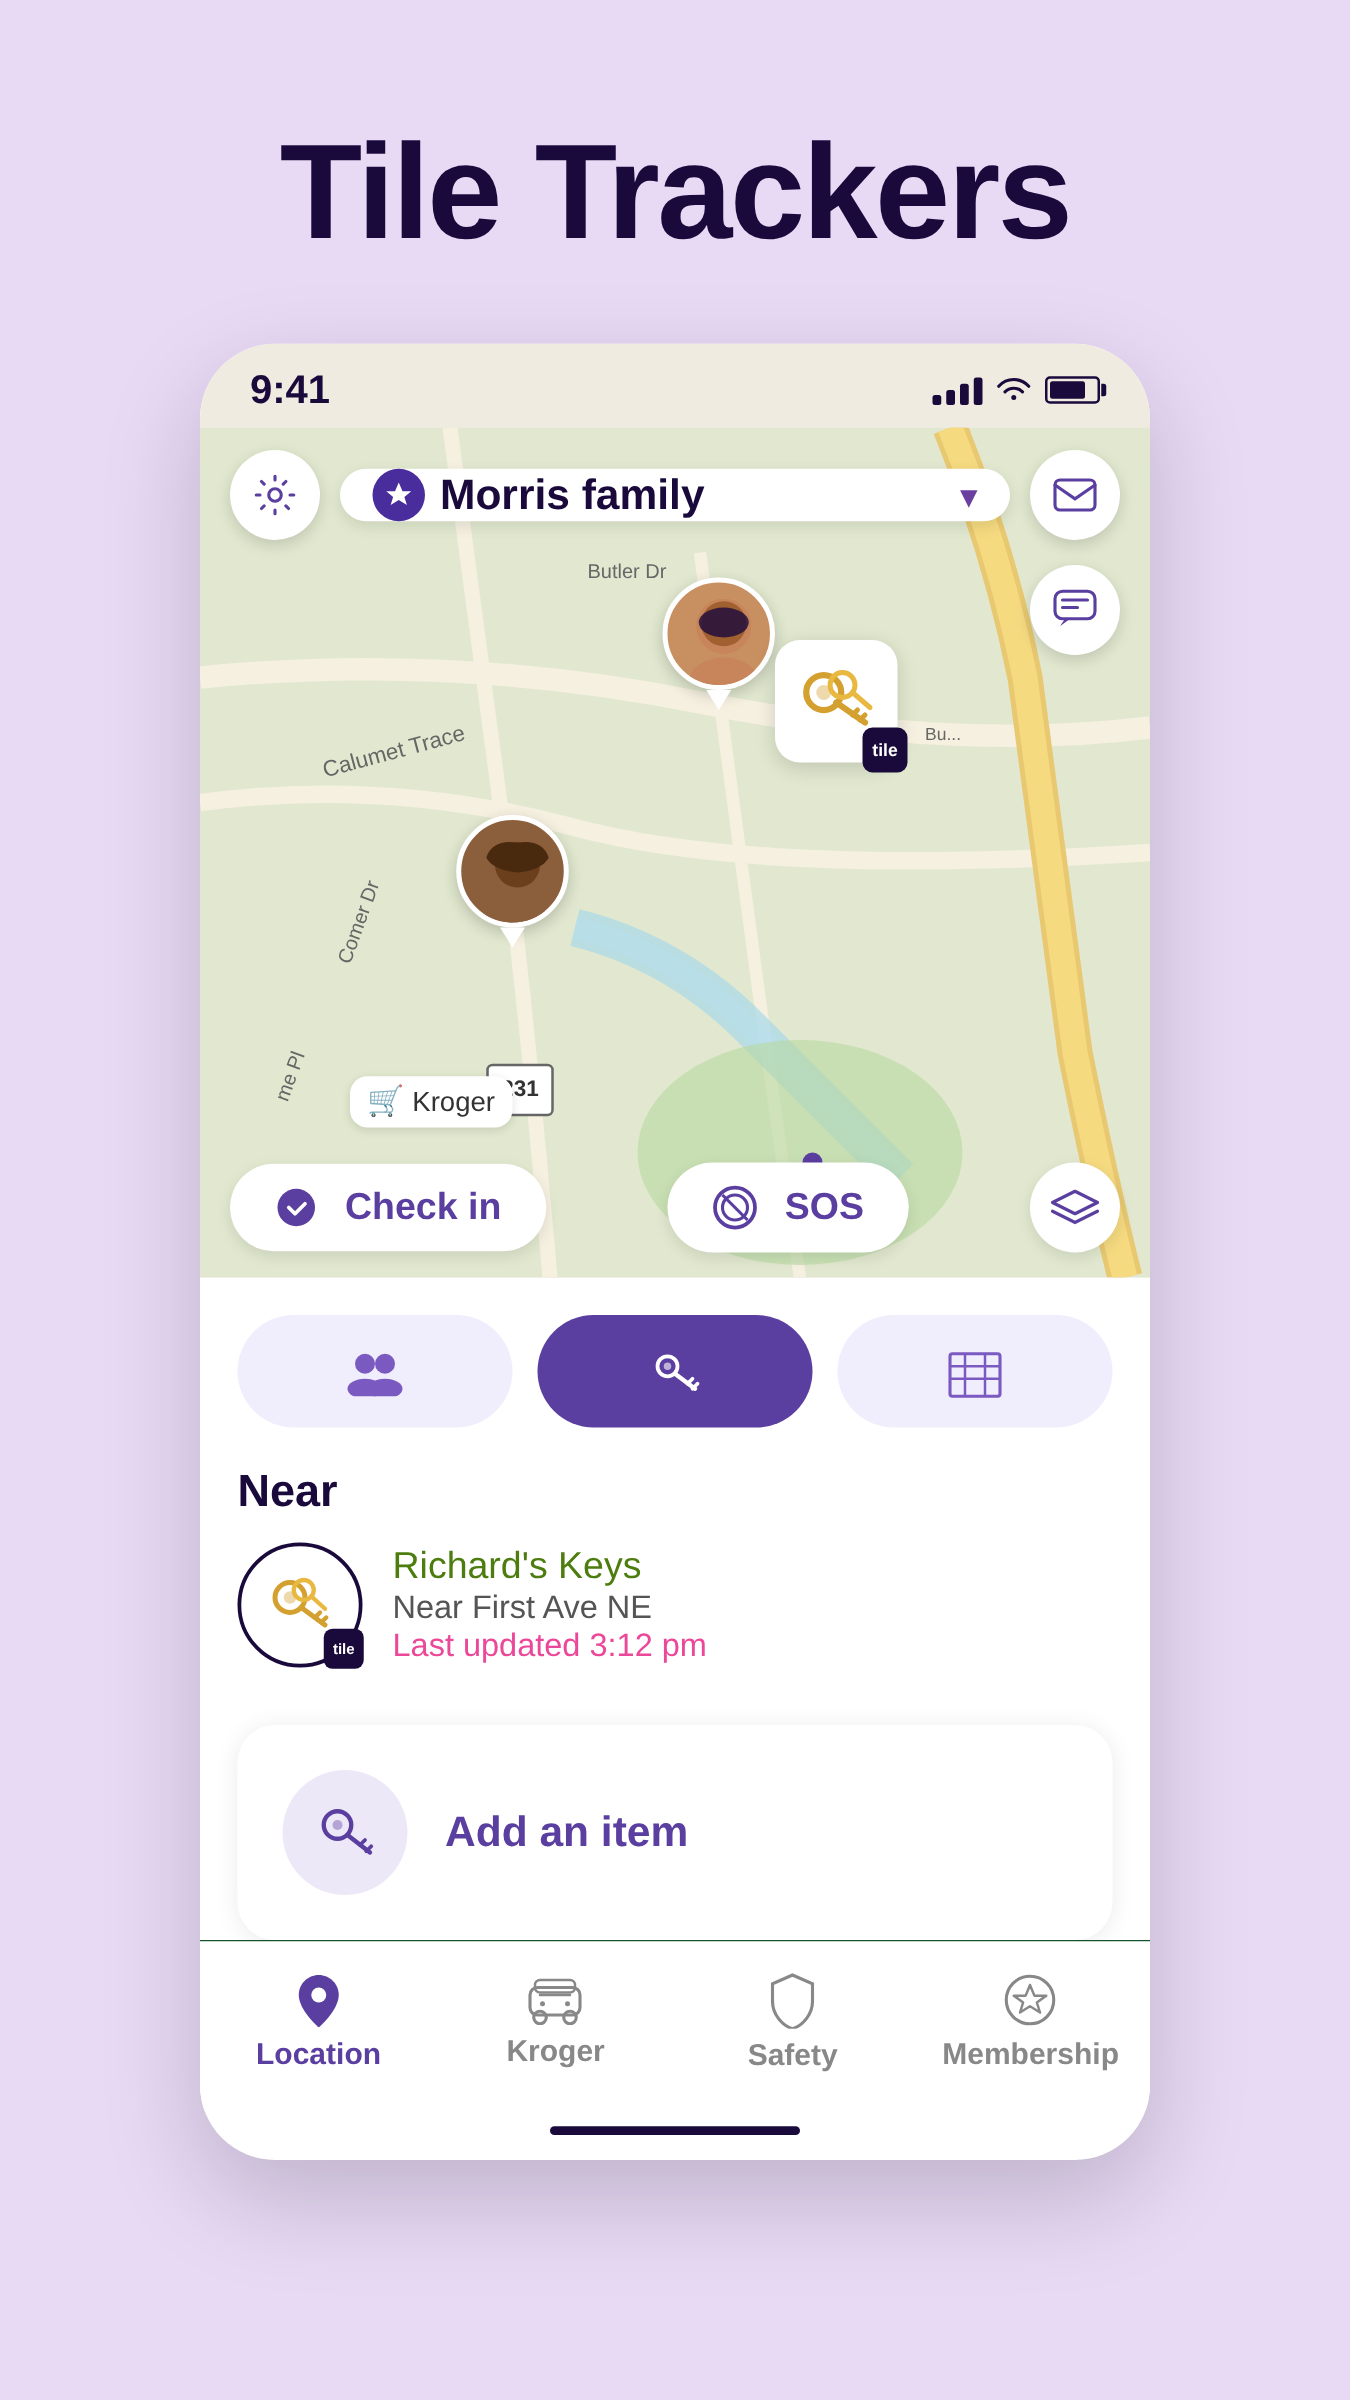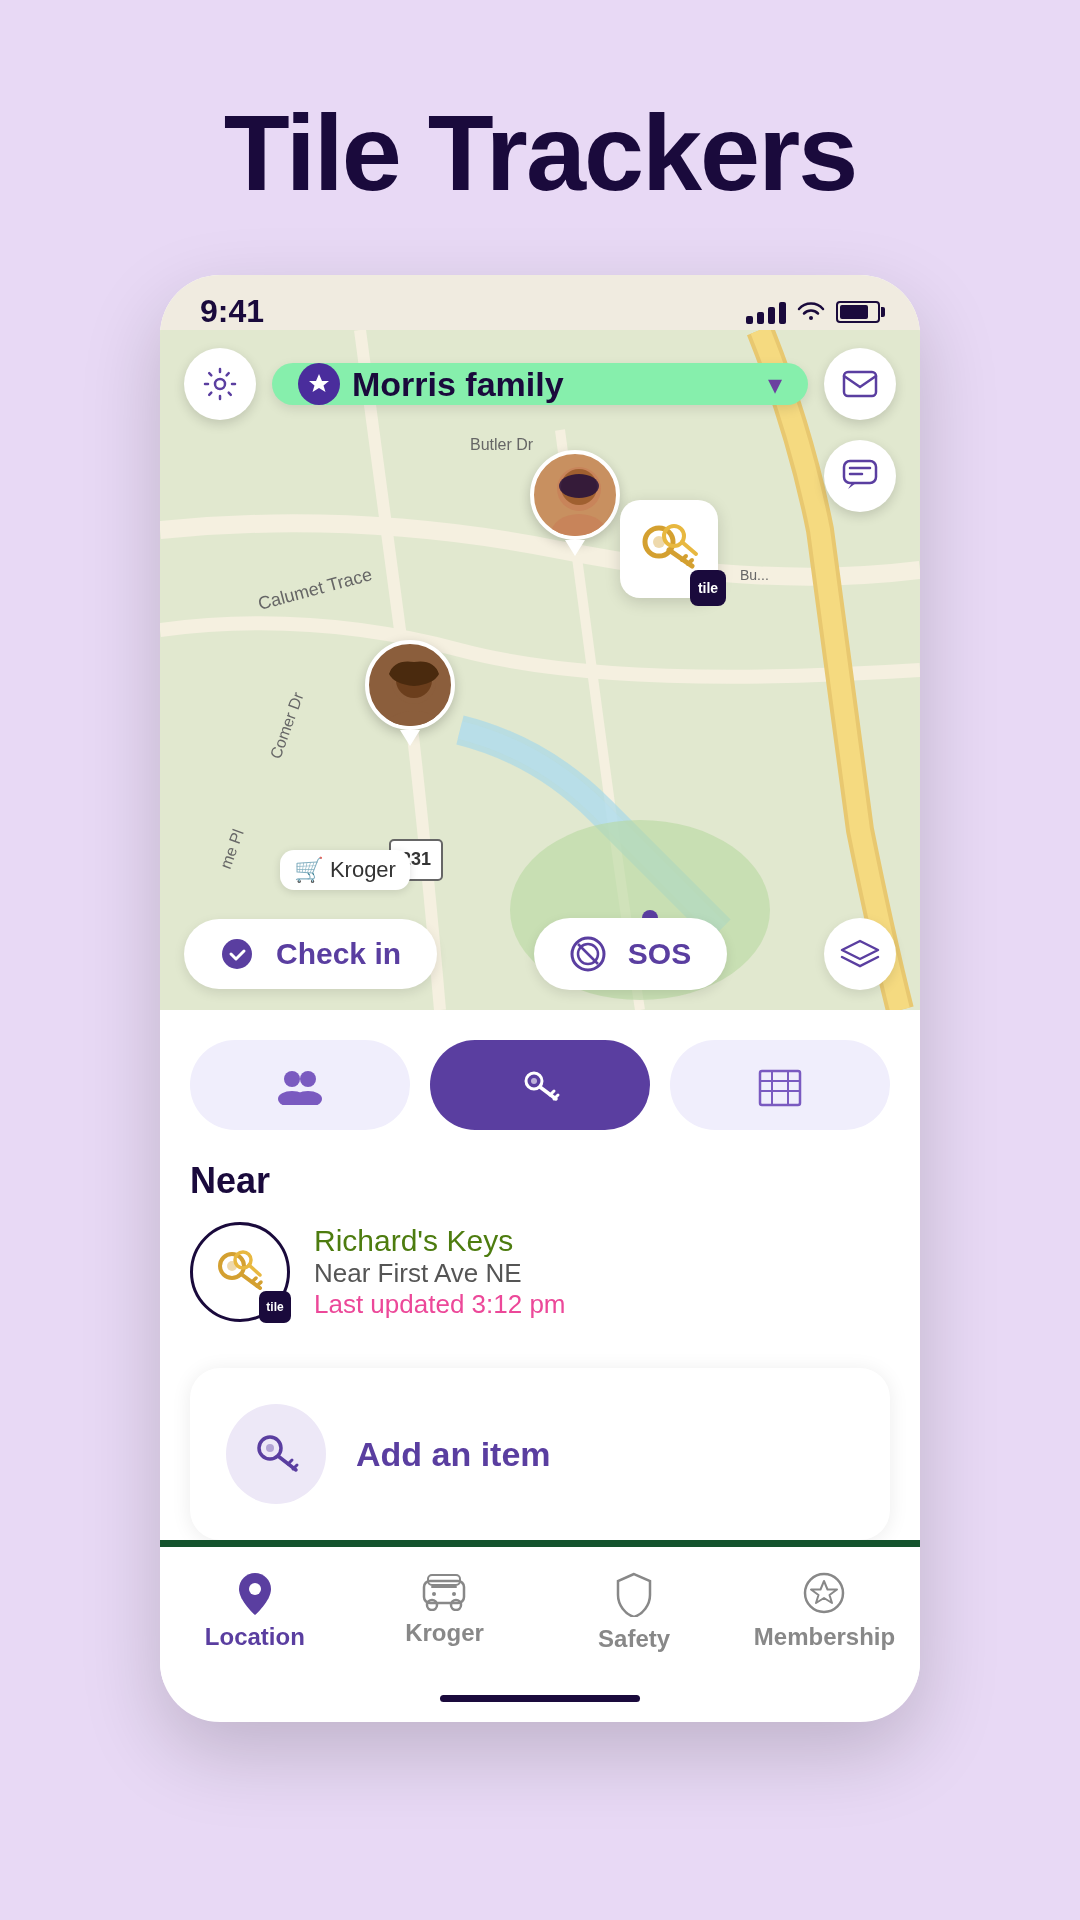--- a/index.html
+++ b/index.html
@@ -34,21 +34,21 @@
       overflow: hidden;
       box-shadow: 0 30px 80px rgba(0,0,0,0.18);
       position: relative;
     }
 
     
     .status-bar {
       display: flex;
       justify-content: space-between;
       align-items: center;
-      padding: 18px 40px 0;
+      padding: 18px 40px 12px;
       background: #f0ebe0;
     }
     .status-time {
       font-size: 32px;
       font-weight: 700;
       color: #1a0a3c;
     }
     .status-icons {
       display: flex;
       align-items: center;
@@ -131,21 +131,21 @@
       border-radius: 50%;
       display: flex;
       align-items: center;
       justify-content: center;
       box-shadow: 0 4px 12px rgba(0,0,0,0.15);
       cursor: pointer;
     }
     .family-selector {
       flex: 1;
       margin: 0 16px;
-      background: #86efac;
+      background: #ffffff;
       border-radius: 40px;
       padding: 0 26px;
       display: flex;
       align-items: center;
       gap: 12px;
       box-shadow: 0 4px 12px rgba(0,0,0,0.1);
       cursor: pointer;
     }
     .family-badge {
       width: 42px;
@@ -374,22 +374,23 @@
       font-size: 34px;
       font-weight: 700;
       color: #5a3ea0;
     }
 
     
     .bottom-nav {
       background: white;
       display: flex;
       justify-content: space-around;
+      align-items: center;
       padding: 24px 0 30px;
-      border-top: 7px solid #14532d;
+      border-top: 1px solid #14532d;
     }
     .nav-item {
       display: flex;
       flex-direction: column;
       align-items: center;
       gap: 8px;
       cursor: pointer;
       min-width: 140px;
     }
     .nav-label {

